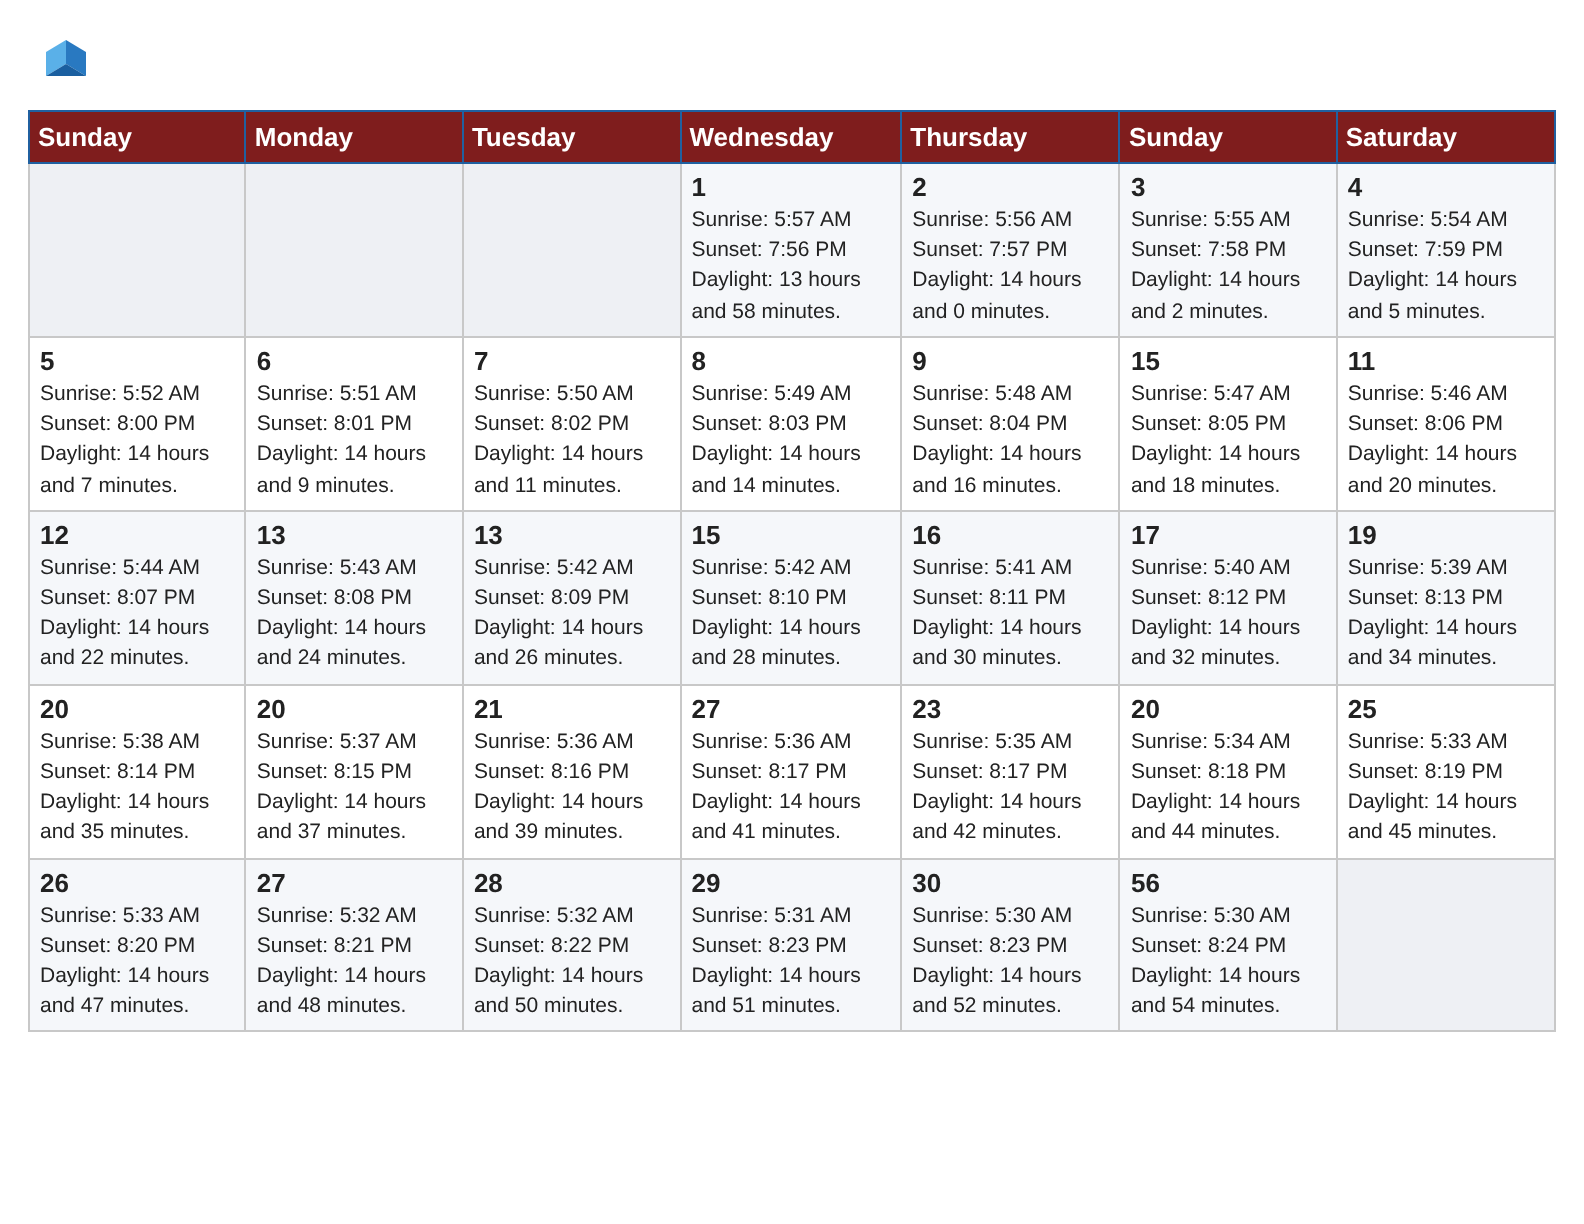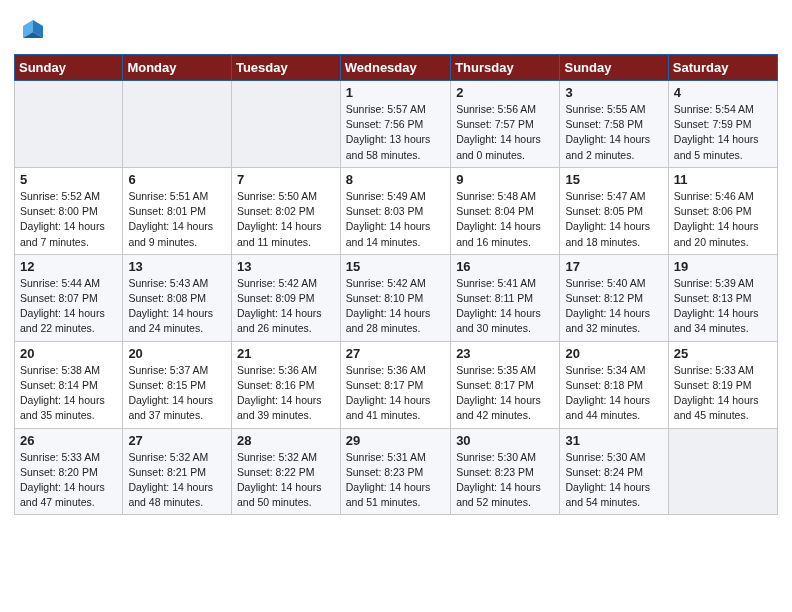--- a/index.html
+++ b/index.html
@@ -257,20 +257,20 @@
           </td>
           <td>
             <span class="day-num">29</span>
             <div class="cell-text">Sunrise: 5:31 AM<br>Sunset: 8:23 PM<br>Daylight: 14 hours<br>and 51 minutes.</div>
           </td>
           <td>
             <span class="day-num">30</span>
             <div class="cell-text">Sunrise: 5:30 AM<br>Sunset: 8:23 PM<br>Daylight: 14 hours<br>and 52 minutes.</div>
           </td>
           <td>
-            <span class="day-num">31</span>
+            <span class="day-num">56</span>
             <div class="cell-text">Sunrise: 5:30 AM<br>Sunset: 8:24 PM<br>Daylight: 14 hours<br>and 54 minutes.</div>
           </td>
           <td class="empty-cell"></td>
         </tr>
       </tbody>
   </table>
 </div>
 
 </body></html>

